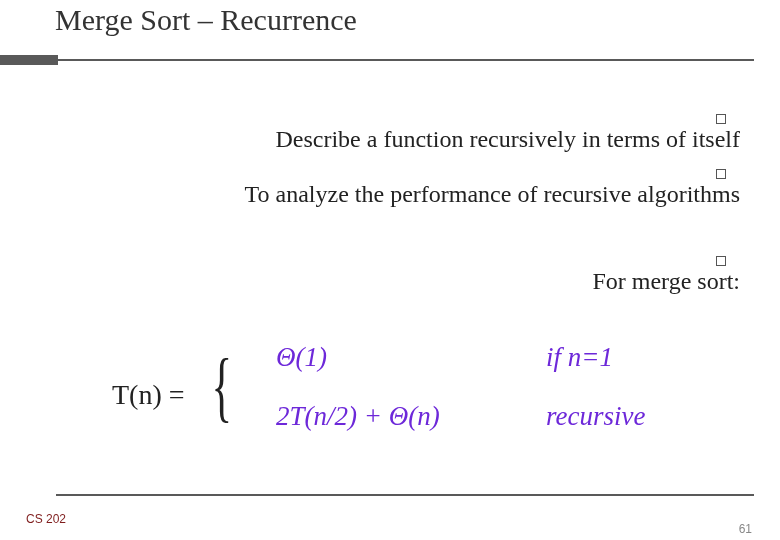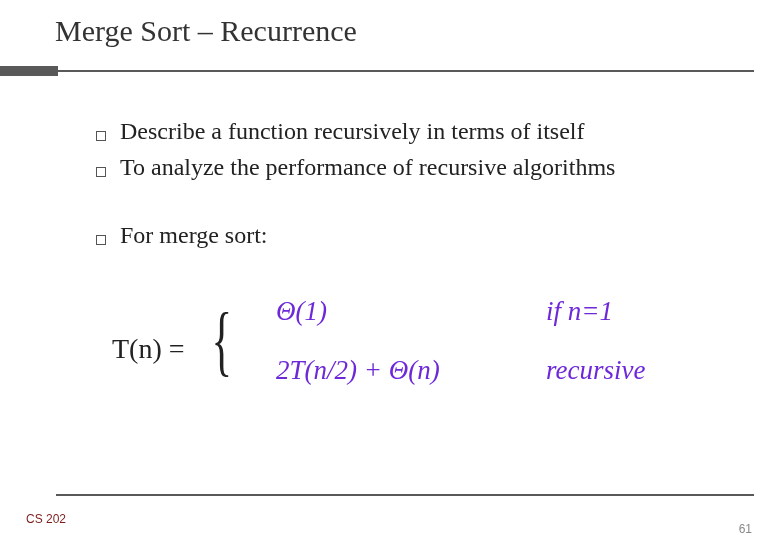--- a/index.html
+++ b/index.html
@@ -8,21 +8,21 @@
     height: 540px;
     background: #fff;
     font-family: "Times New Roman", Times, serif;
     position: relative;
     overflow: hidden;
   }
   .title {
     font-size: 30px;
     font-weight: normal;
     color: #333;
-    padding: 14px 0 0 55px;
+    padding: 3px 0 0 55px;
   }
   .rule-wrap {
     position: relative;
     margin-top: 18px;
     height: 14px;
   }
   .rule-line {
     position: absolute;
     left: 0;
     right: 26px;
@@ -36,22 +36,23 @@
     top: 0;
     width: 58px;
     height: 10px;
     background: #595959;
   }
   .content {
     padding: 36px 40px 0 96px;
   }
   .bullet-row {
     display: flex;
-    align-items: center;
+    align-items: flex-end;
     margin-bottom: 6px;
+    flex-direction: column;
   }
   .bullet {
     width: 10px;
     height: 10px;
     border: 1.5px solid #555;
     margin-top: 9px;
     margin-right: 14px;
     flex-shrink: 0;
   }
   .bullet-text {

